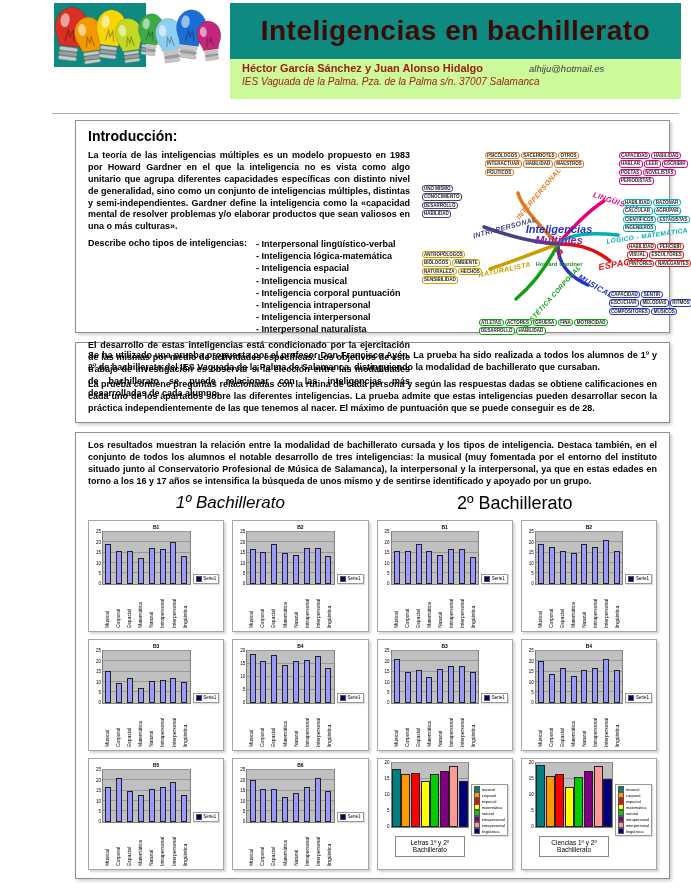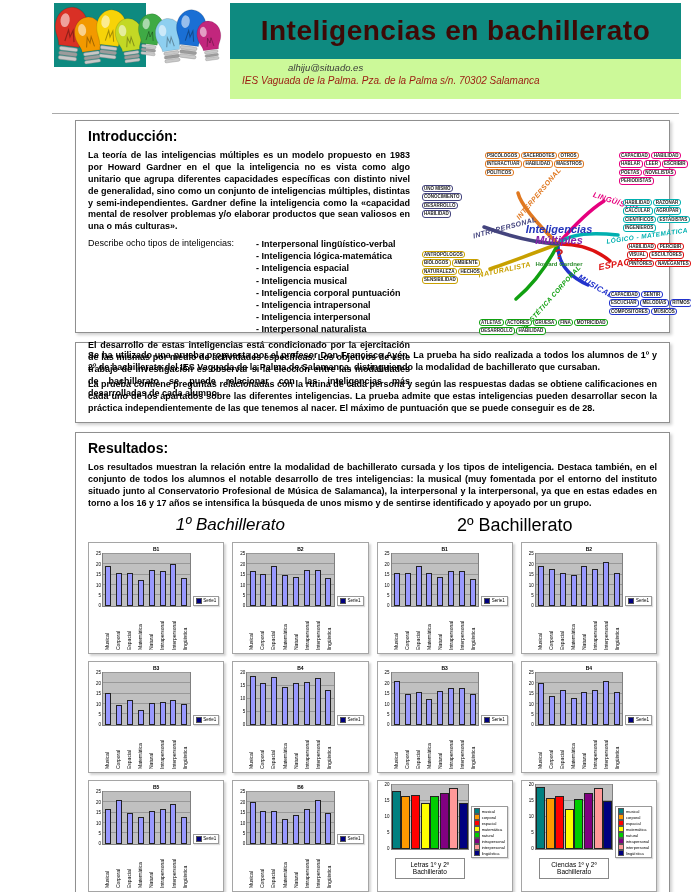--- a/index.html
+++ b/index.html
@@ -20,21 +20,21 @@
   .sep{height:1px;background:#aaa;margin:8px 32px 6px 32px;}
   
   .box{margin:0 41px 9px 55px;border:1px solid #8f8f8f;box-shadow:2px 2px 3px #cfcfcf;
        background:#fff;padding:7px 12px 8px 12px;}
   .box h2{margin:0 0 6px 0;font-size:14px;font-weight:bold;}
   .para{font-size:9px;font-weight:bold;line-height:1.32;text-align:justify;margin:0 0 5px 0;}
   
   .intro-flex{display:flex;}
   .intro-left{width:322px;flex:0 0 auto;}
   .describe-row{display:flex;margin:4px 0 5px 0;}
-  .describe-label{width:168px;font-size:9px;font-weight:normal;}
+  .describe-label{width:168px;font-size:9px;font-weight:bold;}
   .int-list{list-style:none;margin:0;padding:0;font-size:9px;font-weight:bold;line-height:1.35;}
   
   .mindmap{position:relative;width:276px;height:196px;margin-left:10px;flex:0 0 auto;}
   .mm-center{position:absolute;left:96px;top:74px;width:86px;text-align:center;line-height:1.02;}
   .mm-c1{font-size:11px;font-weight:bold;font-style:italic;color:#2233bb;display:block;}
   .mm-c2{font-size:11px;font-weight:bold;font-style:italic;color:#8822aa;display:block;}
   .mm-q{font-size:15px;font-weight:bold;color:#cc2222;display:block;line-height:1;}
   .mm-auth{font-size:6px;font-weight:bold;color:#2a8a2a;display:block;}
   .mm-branch{position:absolute;font-weight:bold;font-style:italic;font-size:7px;white-space:nowrap;letter-spacing:0.4px;}
   .mm-cluster{position:absolute;display:flex;flex-wrap:wrap;align-content:flex-start;}
@@ -142,23 +142,24 @@
             <rect x="-8" y="17" width="16" height="3.2" rx="1.5" fill="#c8c8c8" stroke="#888" stroke-width="0.4"></rect>
           </g>
         </svg>
     </div>
     <div class="head-right" data-name="header-banners">
       <div class="banner" data-name="title-banner" style="background: rgb(14, 138, 128);">
         <span class="title" data-name="poster-title" style="color: rgb(61, 10, 6);">Inteligencias en bachillerato</span>
       </div>
       <div class="subbanner" data-name="authors-banner" style="background: rgb(204, 249, 153);">
         <div class="authors-line" data-name="authors-line">
-          <span class="email" data-name="email">alhiju@situado.es</span>
-        </div>
-        <div class="affil" data-name="affiliation">IES Vaguada de la Palma. Pza. de la Palma s/n. 70302 Salamanca</div>
+          <span class="authors" data-name="authors">Héctor García Sánchez y Juan Alonso Hidalgo</span>
+          <span class="email" data-name="email">alhiju@hotmail.es</span>
+        </div>
+        <div class="affil" data-name="affiliation">IES Vaguada de la Palma. Pza. de la Palma s/n. 37007 Salamanca</div>
       </div>
     </div>
   </div>
   <div class="sep" data-name="header-separator"></div>
 
   <div class="box" style="height:196px;" data-name="intro-section">
     <h2 data-name="intro-heading">Introducción:</h2>
     <div class="intro-flex" data-name="intro-content">
       <div class="intro-left" data-name="intro-text-column">
         <p class="para" data-name="intro-paragraph-1">La teoría de las inteligencias múltiples es un modelo propuesto en 1983 por Howard Gardner en el que la inteligencia no es vista como algo unitario que agrupa diferentes capacidades específicas con distinto nivel de generalidad, sino como un conjunto de inteligencias múltiples, distintas y semi-independientes. Gardner define la inteligencia como la «capacidad mental de resolver problemas y/o elaborar productos que sean valiosos en una o más culturas».</p>
@@ -273,21 +274,20 @@
         </div>
     </div>
   </div>
 
   <div class="box" data-name="methods-section">
     <p class="para" data-name="methods-paragraph-1">Se ha utilizado una prueba propuesta por el profesor Don Francisco Ayén.  La prueba ha sido realizada a todos los alumnos de 1º y 2º de bachillerato del IES Vaguada de la Palma de Salamanca, distinguiendo la modalidad de bachillerato que cursaban.</p>
     <p class="para" style="margin-bottom:0;" data-name="methods-paragraph-2">La prueba contiene preguntas relacionadas con la rutina de cada persona y según las respuestas dadas se obtiene calificaciones en cada uno de los apartados sobre las diferentes inteligencias. La prueba admite que estas inteligencias pueden desarrollar secon la práctica independientemente de las que tenemos al nacer.  El máximo de puntuación que se puede conseguir es de 28.</p>
   </div>
 
   <div class="box" data-name="results-section">
-    <h2 data-name="results-heading">Resultados:</h2>
     <p class="para" data-name="results-paragraph">Los resultados muestran la relación entre la modalidad de bachillerato cursada y los tipos de inteligencia. Destaca también, en el conjunto de todos los alumnos el notable desarrollo de tres inteligencias: la musical (muy fomentada por el entorno del instituto situado junto al Conservatorio Profesional de Música de Salamanca), la interpersonal y la interpersonal, ya que en estas edades en torno a los 16 y 17 años se intensifica la búsqueda de unos mismo y de sentirse identificado y apoyado por un grupo.</p>
     <div class="group-labels" data-name="group-labels">
       <div class="g1" data-name="group-label-1-bachillerato">1º Bachillerato</div>
       <div class="g2" data-name="group-label-2-bachillerato">2º Bachillerato</div>
     </div>
     <div class="charts-grid" id="charts-grid" data-name="charts-grid">
         <div class="chart" data-name="chart-group-b1">
           <div class="ct" data-name="chart-title">B1</div>
           <div class="cbody" data-name="chart-body">
             <div class="yax" data-name="chart-y-axis" style="height: 54px;">

